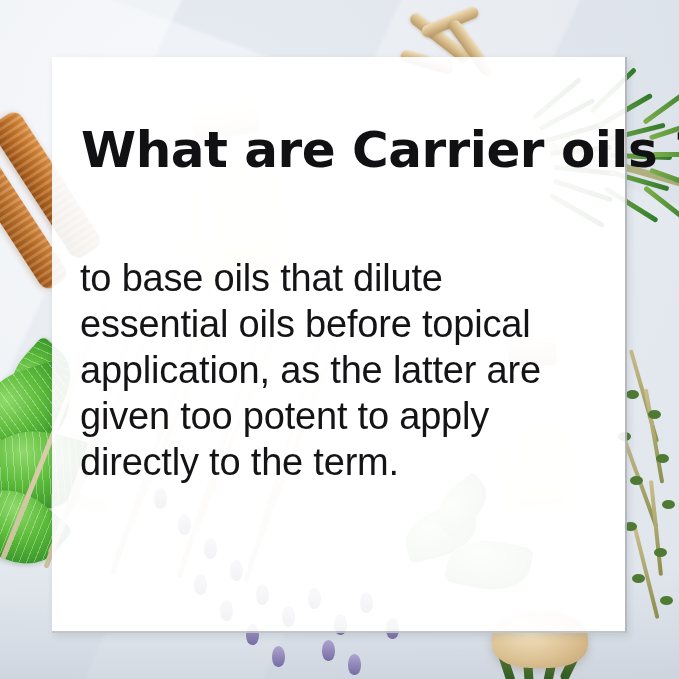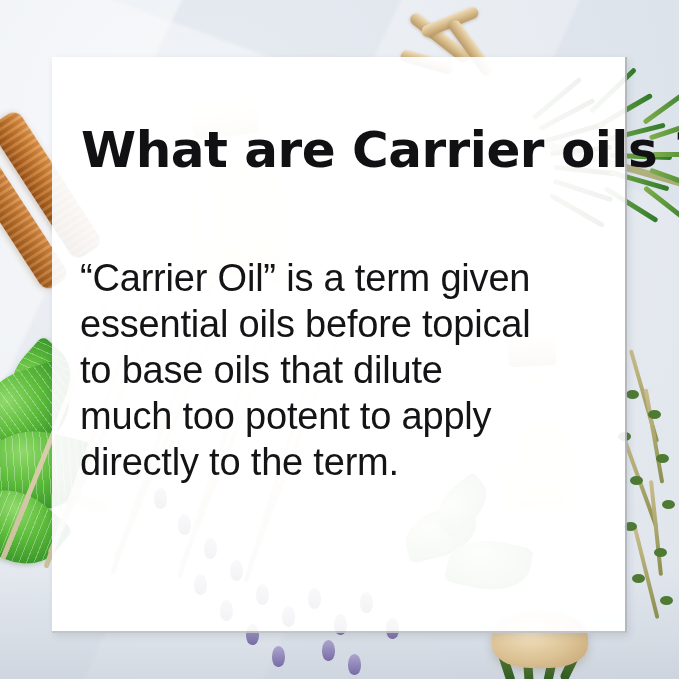--- a/index.html
+++ b/index.html
@@ -374,23 +374,23 @@
     </div>
 
   </div>
 
   <div id="panel">
     <div id="panel-content">
 
       <h1 id="heading">What are Carrier oils ?</h1>
 
       <div id="body-text">
-        <div class="body-line">“Carrier Oil” is a term given</div>
+        <div class="body-line">to base oils that dilute</div>
         <div class="body-line">essential oils before topical</div>
-        <div class="body-line">to base oils that dilute</div>
-        <div class="body-line">much too potent to apply</div>
+        <div class="body-line">application, as the latter are</div>
+        <div class="body-line">given too potent to apply</div>
         <div class="body-line">directly to the term.</div>
       </div>
 
     </div>
   </div>
 
 </div>
 
 </body></html>

